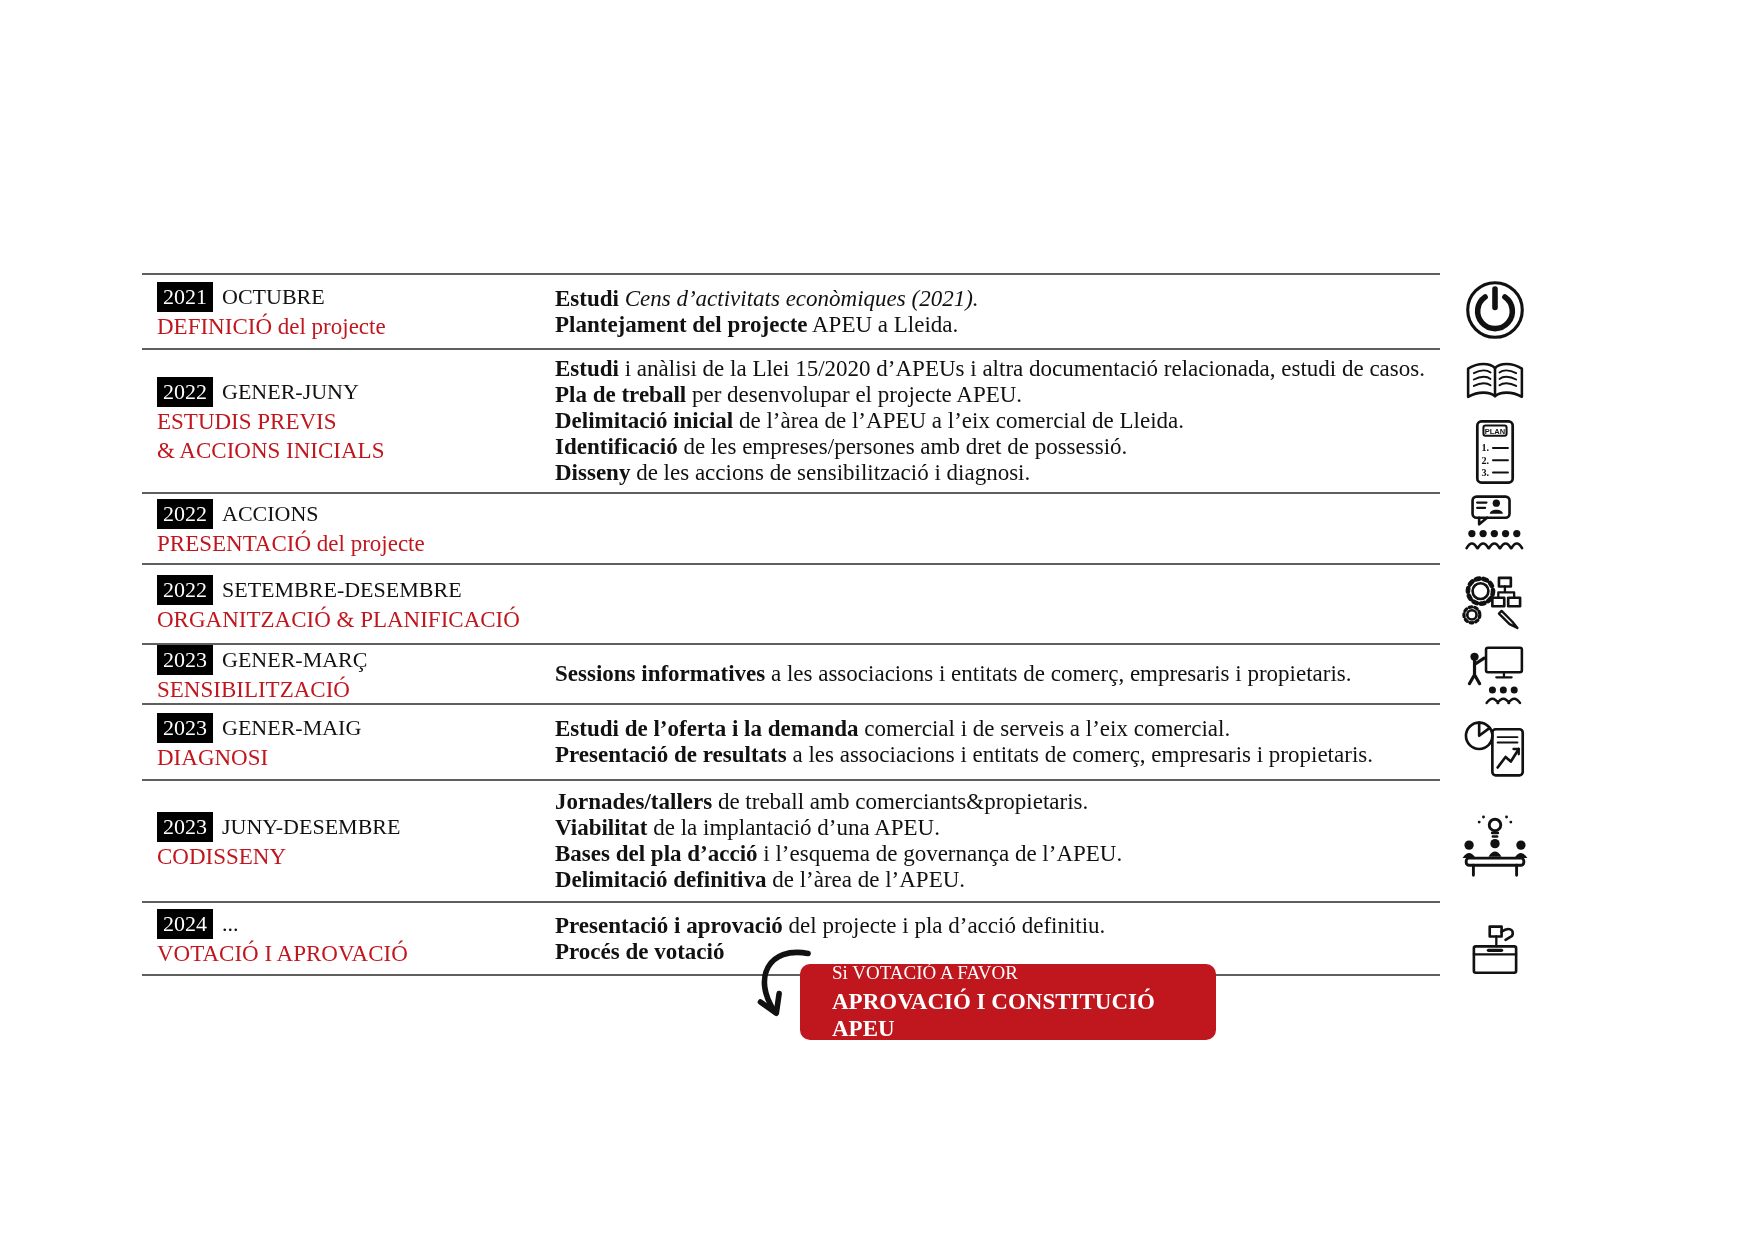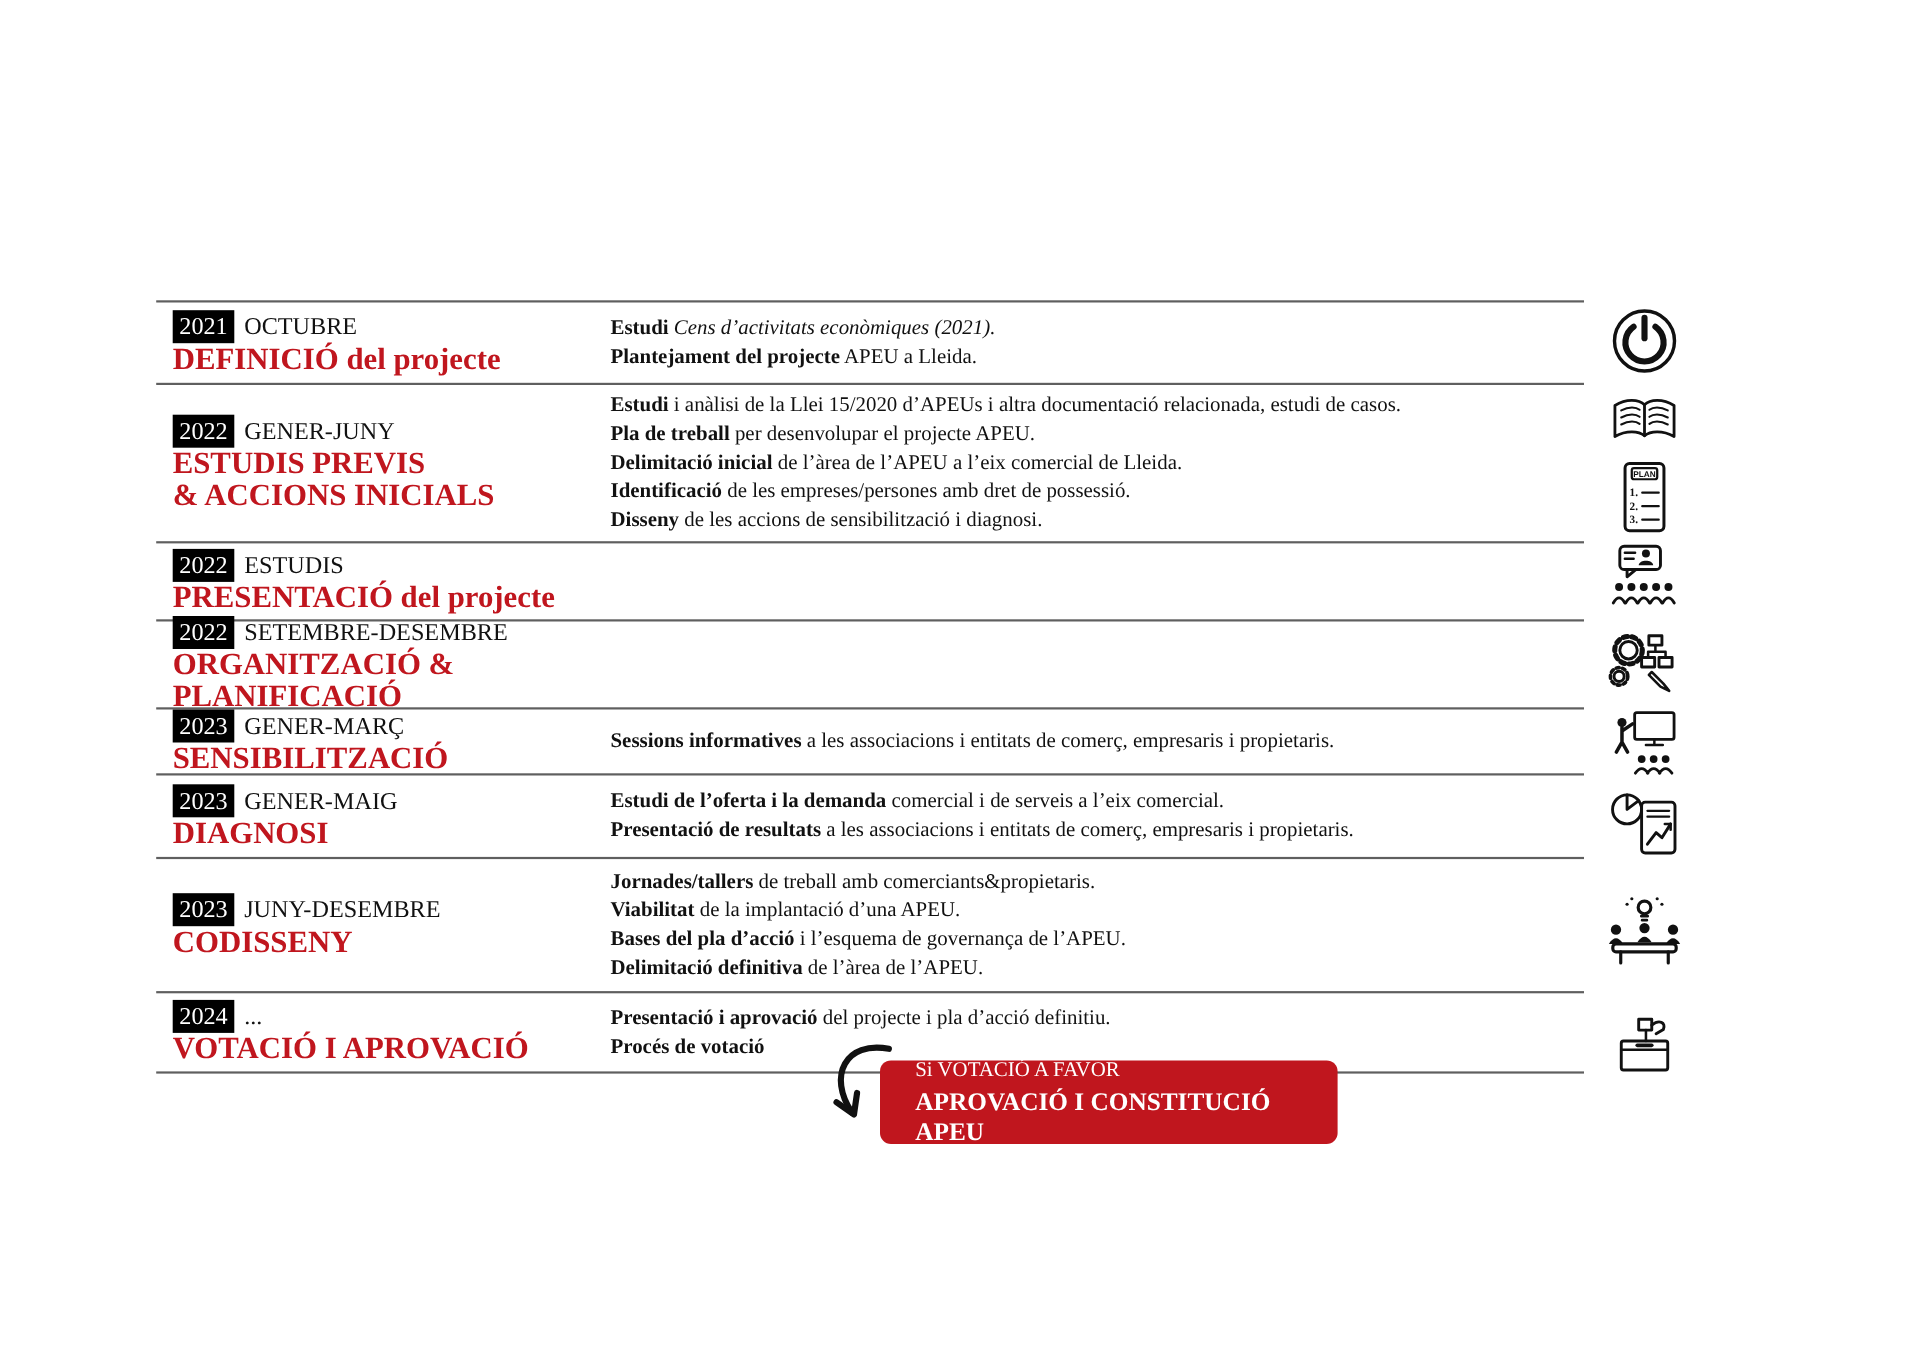--- a/index.html
+++ b/index.html
@@ -5,23 +5,23 @@
   html,body{margin:0;padding:0;background:#fff;}
   .page{position:relative;width:1755px;height:1240px;background:#fff;overflow:hidden;
         font-family:"Liberation Serif", serif;color:#111;padding-left:36px;}
   .table{position:absolute;left:142px;top:273px;width:1298px;border-bottom:2px solid var(--rule,#5f5f5f);}
   .row{display:flex;border-top:2px solid var(--rule,#5f5f5f);box-sizing:border-box;}
   .cell-left{width:413px;display:flex;flex-direction:column;justify-content:center;
              padding-left:15px;box-sizing:border-box;}
   .badge-line{font-size:22px;line-height:30px;white-space:nowrap;}
   .badge{background:var(--badge-bg,#000);color:var(--badge-fg,#fff);display:inline-block;padding:0 6px;}
   .period{margin-left:9px;}
-  .title{color:var(--red,#c0161e);font-weight:bold;font-size:28px;line-height:29px;}
+  .title{color:var(--red,#c0161e);font-weight:normal;font-size:23px;line-height:29px;}
   .cell-right{flex:1;display:flex;flex-direction:column;justify-content:center;
-              font-size:19px;line-height:26px;padding-right:6px;}
+              font-size:23px;line-height:26px;padding-right:6px;}
   .seg.bold{font-weight:bold;}
   .seg.italic{font-style:italic;}
   .icon{position:absolute;}
   .icon svg{width:100%;height:100%;display:block;}
   .callout{position:absolute;left:800px;top:964px;width:416px;height:76px;
            background:var(--red,#c0161e);border-radius:10px;color:#fff;
            display:flex;flex-direction:column;justify-content:center;
            padding-left:32px;box-sizing:border-box;}
   .callout-line1{font-size:19px;line-height:22px;}
   .callout-line2{font-size:23px;font-weight:bold;line-height:27px;margin-top:4px;}
@@ -52,21 +52,21 @@
         <div class="cell-right">
           <div class="line"><span class="seg bold">Estudi</span><span class="seg regular"> i anàlisi de la Llei 15/2020 d’APEUs i altra documentació relacionada, estudi de casos.</span></div>
           <div class="line"><span class="seg bold">Pla de treball</span><span class="seg regular"> per desenvolupar el projecte APEU.</span></div>
           <div class="line"><span class="seg bold">Delimitació inicial</span><span class="seg regular"> de l’àrea de l’APEU a l’eix comercial de Lleida.</span></div>
           <div class="line"><span class="seg bold">Identificació</span><span class="seg regular"> de les empreses/persones amb dret de possessió.</span></div>
           <div class="line"><span class="seg bold">Disseny</span><span class="seg regular"> de les accions de sensibilització i diagnosi.</span></div>
         </div>
       </div>
       <div class="row" style="height: 71px;">
         <div class="cell-left">
-          <div class="badge-line"><span class="badge">2022</span><span class="period">ESTUDIS</span></div>
+          <div class="badge-line"><span class="badge">2022</span><span class="period">ACCIONS</span></div>
           <div class="title">PRESENTACIÓ del projecte</div>
         </div>
       </div>
       <div class="row" style="height: 80px;">
         <div class="cell-left">
           <div class="badge-line"><span class="badge">2022</span><span class="period">SETEMBRE-DESEMBRE</span></div>
           <div class="title">ORGANITZACIÓ &amp; PLANIFICACIÓ</div>
         </div>
       </div>
       <div class="row" style="height: 60px;">

